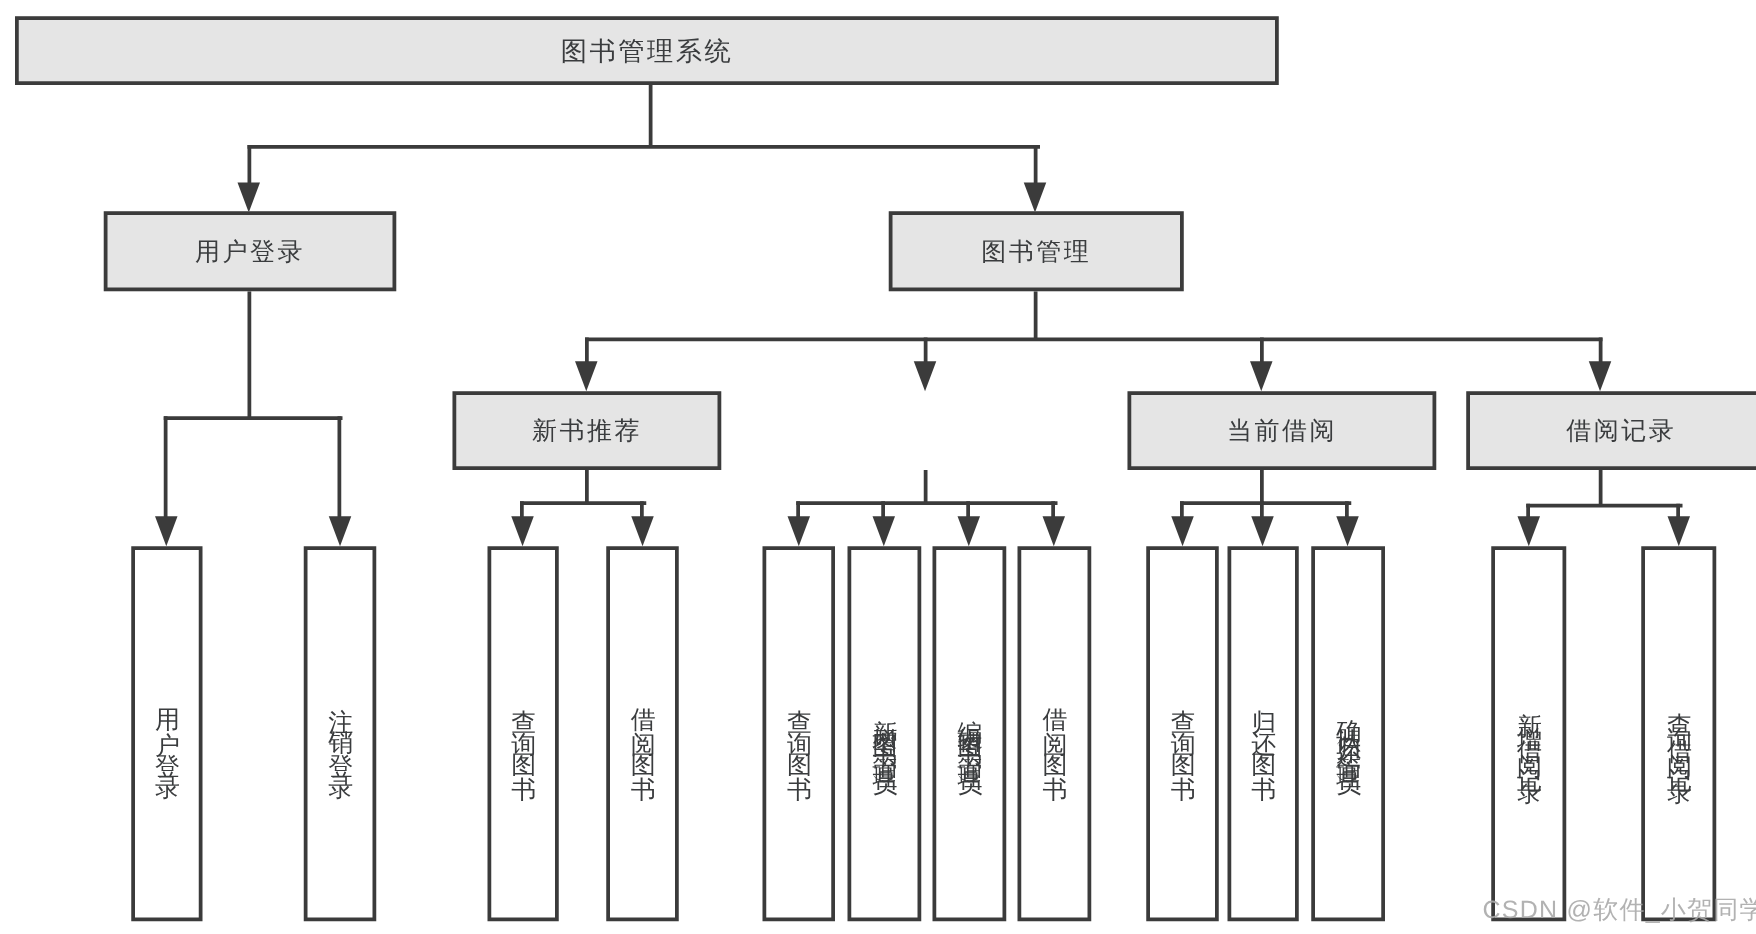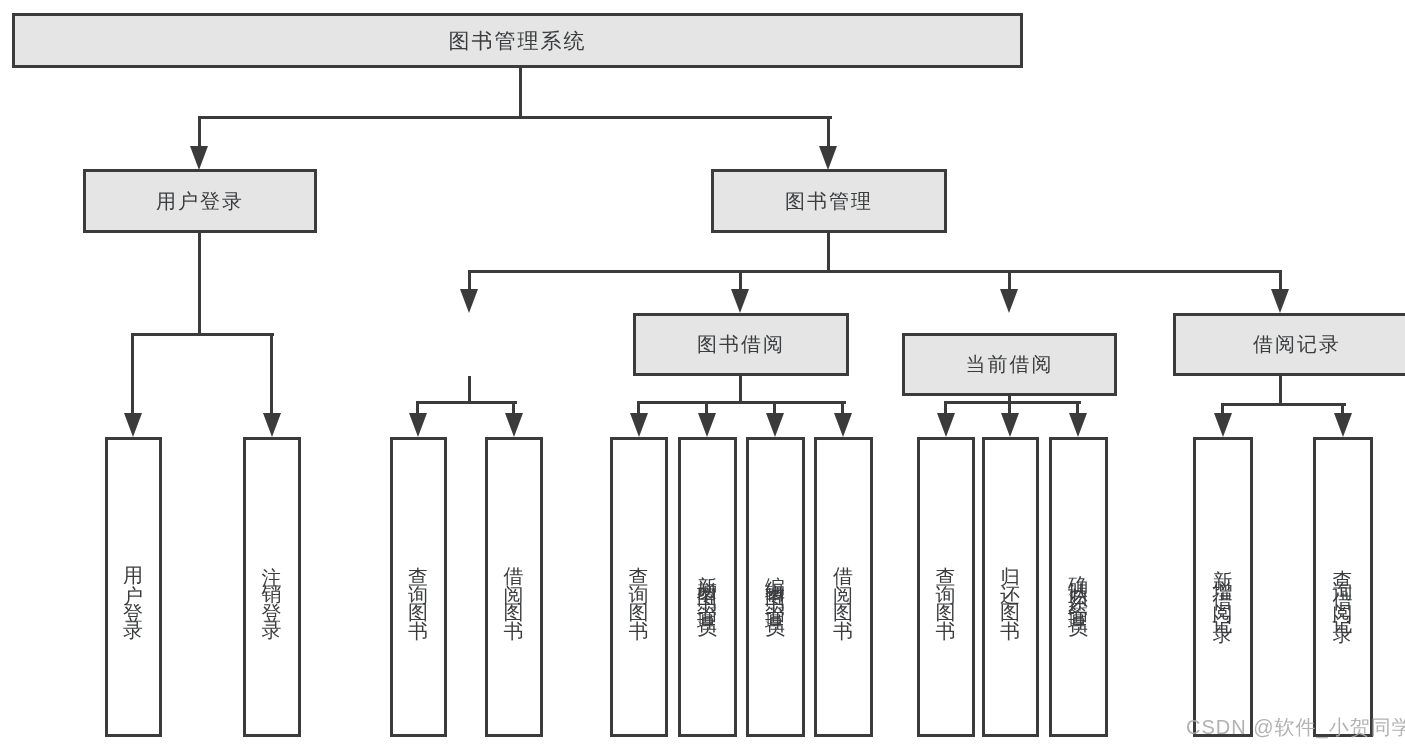--- a/index.html
+++ b/index.html
@@ -100,22 +100,22 @@
   <div class="edge" style="left:468px;top:270px;width:814px;height:3px;"></div>
   <div class="edge" style="left:468px;top:270px;width:3px;height:22px;"></div>
   <div class="arrow" style="left:460px;top:289px;"></div>
   <div class="edge" style="left:739px;top:270px;width:3px;height:22px;"></div>
   <div class="arrow" style="left:731px;top:289px;"></div>
   <div class="edge" style="left:1008px;top:270px;width:3px;height:22px;"></div>
   <div class="arrow" style="left:1000px;top:289px;"></div>
   <div class="edge" style="left:1279px;top:270px;width:3px;height:22px;"></div>
   <div class="arrow" style="left:1271px;top:289px;"></div>
 
-  <div class="box" style="left:633px;top:313px;width:216px;height:63px;">图书借阅</div>
-  <div class="box" style="left:902px;top:313px;width:215px;height:63px;margin-top:20px;">当前借阅</div>
+  <div class="box" style="left:362px;top:313px;width:215px;height:63px;">新书推荐</div>
+  <div class="box" style="left:902px;top:313px;width:247px;height:63px;">当前借阅</div>
   <div class="box" style="left:1173px;top:313px;width:248px;height:63px;">借阅记录</div>
 
   <div class="edge" style="left:468px;top:376px;width:3px;height:27px;"></div>
   <div class="edge" style="left:416px;top:401px;width:101px;height:3px;"></div>
   <div class="edge" style="left:416px;top:401px;width:3px;height:16px;"></div>
   <div class="arrow" style="left:409px;top:413px;"></div>
   <div class="edge" style="left:512px;top:401px;width:3px;height:16px;"></div>
   <div class="arrow" style="left:505px;top:413px;"></div>
 
   <div class="edge" style="left:739px;top:376px;width:3px;height:27px;"></div>

